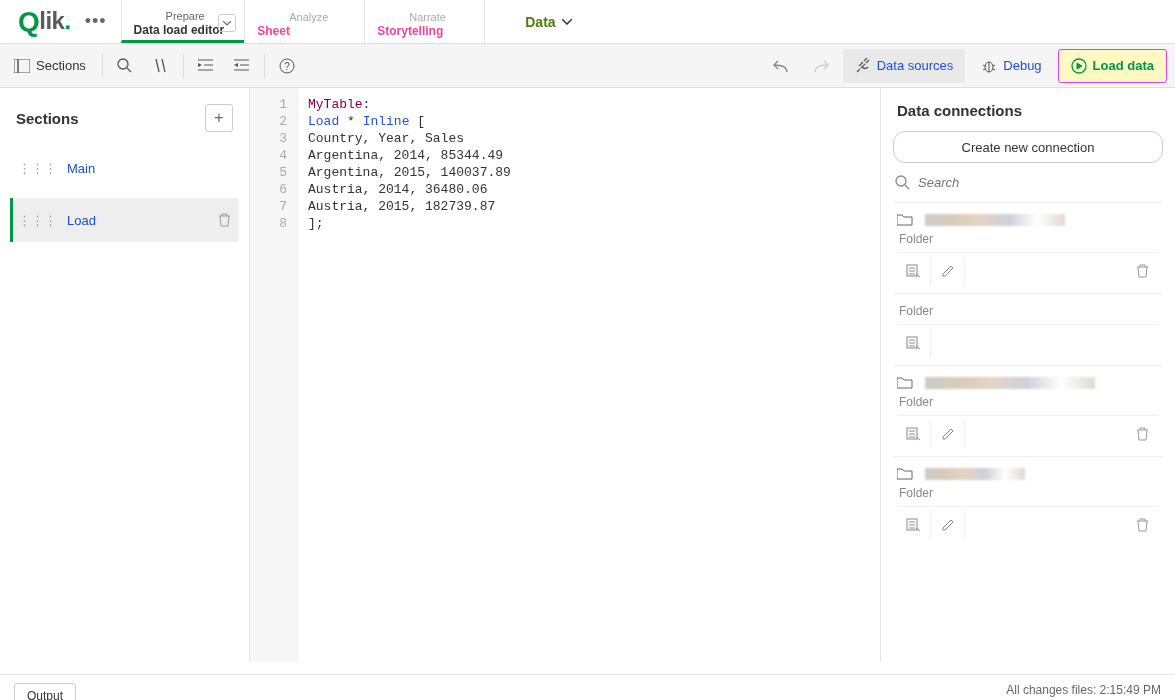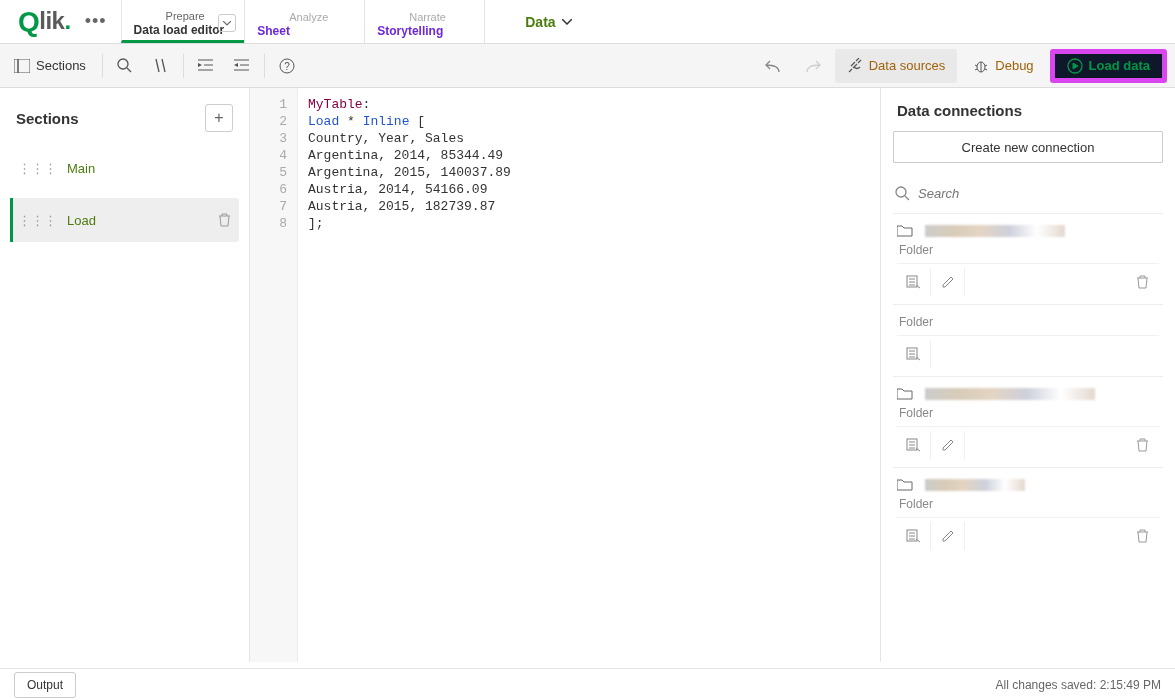--- a/index.html
+++ b/index.html
@@ -9,83 +9,83 @@
 .topbar { display: flex; align-items: stretch; height: 44px; border-bottom: 1px solid #ddd; }
 .logo-wrap { display: flex; align-items: center; padding: 0 14px 0 18px; }
 .logo { font-size: 24px; font-weight: bold; color: #5a5a5a; letter-spacing: -0.5px; }
 .logo .q { color: #009845; font-size: 28px; vertical-align: -2px; }
 .logo-dots { margin-left: 14px; color: #666; font-size: 18px; letter-spacing: 1px; cursor: pointer; }
 .nav-tabs { display: flex; align-items: stretch; }
 .nav-tab { padding: 6px 20px 0 12px; border-left: 1px solid #e4e4e4; min-width: 120px; display: flex; flex-direction: column; justify-content: center; position: relative; cursor: pointer; }
 .nav-tab.active { border-bottom: 3px solid #009845; }
 .nav-tab .nt-top { font-size: 11px; color: #aaa; margin-left: 32px; }
 .nav-tab.active .nt-top { color: #666; }
-.nav-tab .nt-bot { font-size: 12px; color: #6d28d9; font-weight: bold; margin-top: 1px; }
+.nav-tab .nt-bot { font-size: 12px; color: #ec4899; font-weight: bold; margin-top: 1px; }
 .nav-tab.active .nt-bot { color: #333; }
 .nav-tab .chev { position: absolute; right: 8px; top: 14px; border: 1px solid #ccc; border-radius: 3px; width: 18px; height: 18px; display: flex; align-items: center; justify-content: center; font-size: 10px; color: #666; }
 .nav-sep { border-left: 1px solid #e4e4e4; }
 .data-pill { display: flex; align-items: center; padding: 12px 20px; margin-left: 20px; font-size: 14px; font-weight: bold; color: #4d7c0f; cursor: pointer; }
 .data-pill svg { margin-left: 6px; }
 
 
 .toolbar { height: 44px; background: #f5f5f5; border-bottom: 1px solid #ddd; display: flex; align-items: center; padding: 0 8px; }
 .tb-left { display: flex; align-items: center; gap: 0; }
 .tb-btn { width: 36px; height: 36px; display: flex; align-items: center; justify-content: center; cursor: pointer; color: #555; border-radius: 3px; }
 .tb-sections { display: flex; align-items: center; padding: 0 12px 0 6px; height: 36px; cursor: pointer; }
 .tb-sections span { margin-left: 6px; font-size: 13px; color: #333; }
 .tb-sep { width: 1px; height: 24px; background: #ddd; margin: 0 4px; }
 .tb-right { margin-left: auto; display: flex; align-items: center; gap: 4px; }
-.tb-pill { display: flex; align-items: center; padding: 0 12px; height: 34px; cursor: pointer; font-size: 13px; color: #a16207; border-radius: 3px; }
+.tb-pill { display: flex; align-items: center; padding: 0 12px; height: 34px; cursor: pointer; font-size: 13px; color: #1d4ed8; border-radius: 3px; }
 .tb-pill svg { margin-right: 6px; }
 .tb-pill.ds { background: #e9e9e9; }
-.tb-load { border: 5px solid #d946ef; color: #009845; background: #0f172a; border-radius: 3px; font-weight: bold; }
+.tb-load { border: 1px solid #d946ef; color: #009845; background: #fef9c3; border-radius: 3px; font-weight: bold; }
 .tb-load svg { stroke: #009845; }
 
 
 .main { display: flex; height: calc(700px - 44px - 44px - 38px); }
 
 
 .sidebar { width: 250px; border-right: 1px solid #e4e4e4; padding: 12px 10px; display: flex; flex-direction: column; }
 .sidebar-hdr { display: flex; align-items: center; justify-content: space-between; padding: 4px 6px 14px 6px; }
 .sidebar-hdr h3 { font-size: 15px; font-weight: bold; color: #333; }
 .add-btn { width: 28px; height: 28px; border: 1px solid #ccc; border-radius: 3px; display: flex; align-items: center; justify-content: center; cursor: pointer; font-size: 16px; color: #666; background: #fff; }
 .sec-item { display: flex; align-items: center; height: 44px; padding: 0 8px; border-radius: 3px; cursor: pointer; margin-bottom: 8px; position: relative; }
 .sec-item.active { background: #eee; }
 .sec-item.active::before { content: ''; position: absolute; left: 0; top: 0; bottom: 0; width: 3px; background: #009845; }
 .sec-item .grip { color: #999; margin-right: 10px; font-size: 13px; }
-.sec-item .label { flex: 1; font-size: 13px; color: #4d7c0f; }
+.sec-item .label { flex: 1; font-size: 13px; color: #1d4ed8; }
 .sec-item .del { color: #999; cursor: pointer; }
 
 
 .editor { flex: 1; display: flex; background: #fff; font-family: 'Courier New', monospace; font-size: 13px; border-right: 1px solid #e4e4e4; }
 .gutter { width: 48px; background: #f7f7f7; text-align: right; padding: 8px 10px 0 0; color: #aaa; line-height: 17px; border-right: 1px solid #eee; }
 .code { flex: 1; padding: 8px 10px 0 10px; line-height: 17px; white-space: pre; }
 .code .tbl { color: #880044; }
 .code .kw { color: #2255cc; }
 
 
 .conn { width: 294px; padding: 14px 12px 0 12px; overflow: hidden; }
 .conn h3 { font-size: 15px; font-weight: bold; margin-bottom: 12px; padding-left: 4px; }
-.create-btn { width: 100%; height: 32px; border: 1px solid #ccc; background: #fff; border-radius: 1px; font-size: 13px; color: #333; cursor: pointer; margin-bottom: 19px; }
+.create-btn { width: 100%; height: 32px; border: 1px solid #ccc; background: #fff; border-radius: 12px; font-size: 13px; color: #333; cursor: pointer; margin-bottom: 8px; }
 .search-row { display: flex; align-items: center; padding: 4px 2px; margin-bottom: 8px; }
 .search-row svg { margin-right: 8px; color: #888; }
 .search-row input { border: none; outline: none; font-size: 13px; font-style: italic; color: #999; flex: 1; }
 .conn-item { padding: 10px 4px 8px 4px; border-top: 1px solid #eee; }
 .conn-item:first-of-type { border-top: 1px solid #eee; }
 .conn-row1 { display: flex; align-items: center; margin-bottom: 6px; }
 .conn-row1 .icon { width: 20px; color: #666; margin-right: 8px; }
 .conn-row1 .blur { width: 140px; height: 12px; background: linear-gradient(90deg,#ccc,#d8ccb8,#e4d4c4,#cdd0db,#fff,#e4d8cf); filter: blur(1px); }
 .conn-row1 .clear-label { font-size: 13px; font-weight: bold; color: #333; }
 .conn-sub { font-size: 12px; color: #888; margin-bottom: 6px; padding-left: 2px; }
 .conn-actions { display: flex; align-items: center; border-top: 1px solid #f0f0f0; padding-top: 4px; }
 .conn-act { width: 34px; height: 28px; display: flex; align-items: center; justify-content: center; color: #888; cursor: pointer; border-right: 1px solid #eee; }
 .conn-act.trash { margin-left: auto; border-right: none; }
 
 
-.footer { position: absolute; bottom: 0; left: 0; right: 0; height: 32px; border-top: 1px solid #e4e4e4; display: flex; align-items: center; padding: 8px 14px; background: #fff; }
+.footer { position: absolute; bottom: 0; left: 0; right: 0; height: 26px; border-top: 1px solid #e4e4e4; display: flex; align-items: flex-start; padding: 8px 14px; background: #fff; }
 .output-btn { height: 26px; padding: 0 12px; border: 1px solid #ccc; background: #fff; border-radius: 3px; font-size: 12px; color: #333; cursor: pointer; }
 .save-status { margin-left: auto; font-size: 12px; color: #666; }
 
 svg { display: block; }
 </style>
 </head>
 <body>
 
 <div class="topbar">
   <div class="logo-wrap">
@@ -231,21 +231,21 @@
     <div class="gutter">
       <div>1</div>
         <div>2</div>
         <div>3</div>
         <div>4</div>
         <div>5</div>
         <div>6</div>
         <div>7</div>
         <div>8</div>
     </div>
-    <div class="code"><div><span class="tbl">MyTable</span><span>:</span></div><div><span class="kw">Load</span><span> * </span><span class="kw">Inline</span><span> [</span></div><div>Country, Year, Sales</div><div>Argentina, 2014, 85344.49</div><div>Argentina, 2015, 140037.89</div><div>Austria, 2014, 54166.09</div><div>Austria, 2015, 182739.87</div><div>];</div></div>
+    <div class="code"><div><span class="tbl">MyTable</span><span>:</span></div><div><span class="kw">Load</span><span> * </span><span class="kw">Inline</span><span> [</span></div><div>Country, Year, Sales</div><div>Argentina, 2014, 85344.49</div><div>Argentina, 2015, 140037.89</div><div>Austria, 2014, 36480.06</div><div>Austria, 2015, 182739.87</div><div>];</div></div>
   </div>
 
   <div class="conn">
     <h3>Data connections</h3>
     <button class="create-btn">Create new connection</button>
     <div class="search-row">
       <svg width="15" height="15" viewBox="0 0 15 15">
           <circle cx="6" cy="6" r="5" fill="none" stroke="#888" stroke-width="1.3"></circle>
           <line x1="10" y1="10" x2="14" y2="14" stroke="#888" stroke-width="1.3"></line>
         </svg>
@@ -356,14 +356,14 @@
             </svg>
           </span>
       </div>
     </div>
 
   </div>
 </div>
 
 <div class="footer">
   <button class="output-btn">Output</button>
-  <span class="save-status">All changes saved: 2:15:49 PM</span>
+  <span class="save-status">All changes files: 2:15:49 PM</span>
 </div>
 
 </body></html>

